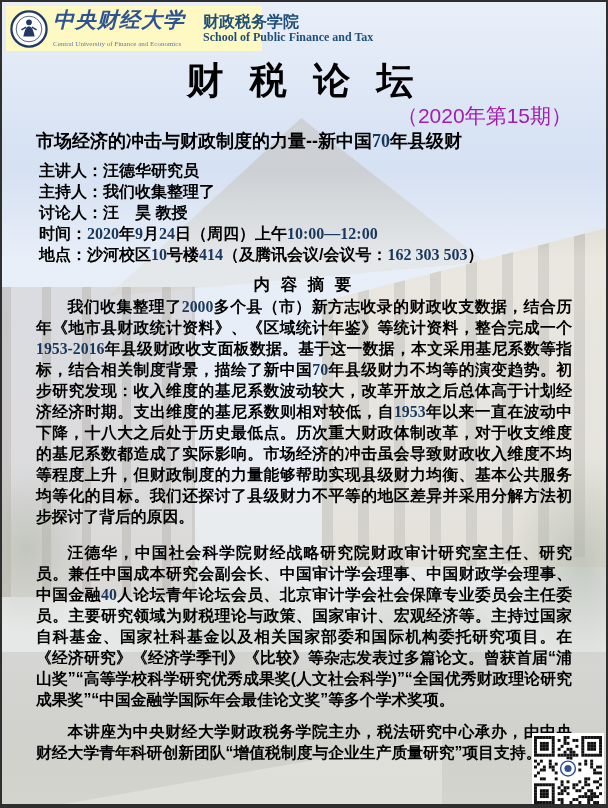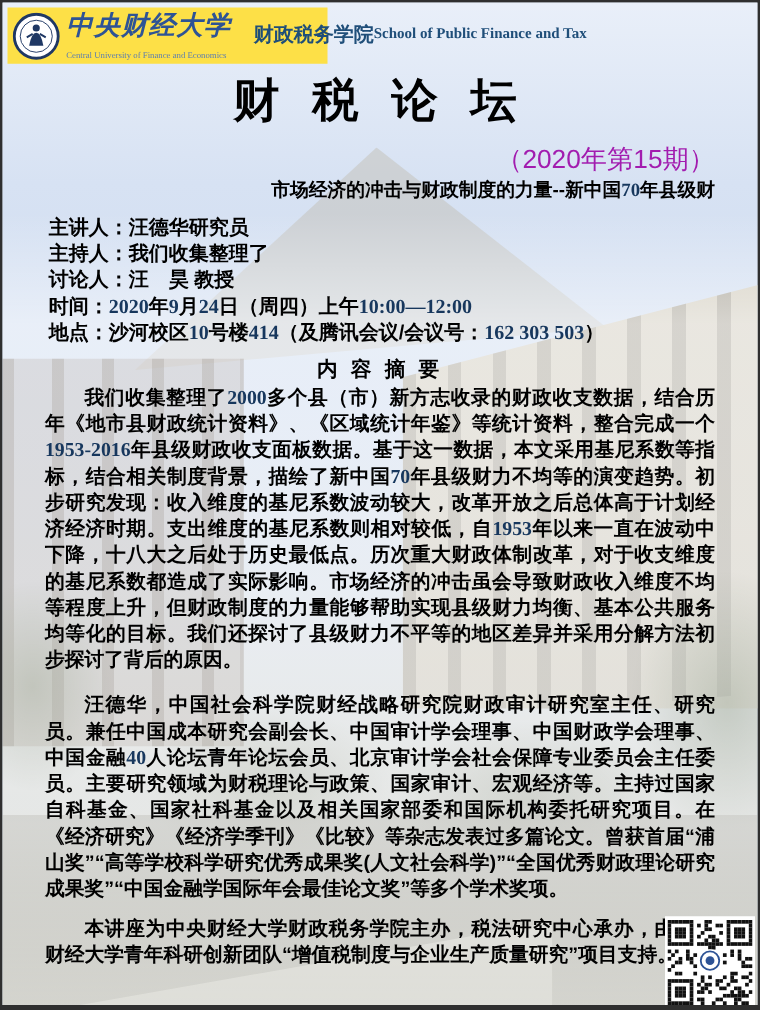--- a/index.html
+++ b/index.html
@@ -40,33 +40,33 @@
   .bg-ground{position:absolute;left:0;top:650px;width:100%;height:158px;
     background:linear-gradient(180deg,rgba(142,142,132,.55),rgba(188,188,180,.85) 60%,rgba(205,205,198,.9));}
   .bg-path{position:absolute;left:-40px;top:690px;width:480px;height:130px;
     background:rgba(226,226,220,.8);
     clip-path:polygon(0 100%,100% 35%,100% 100%);opacity:.7;}
   .bg-wash{position:absolute;inset:0;
     background:linear-gradient(180deg,rgba(255,255,255,0) 0%,rgba(255,255,255,0) 21%,rgba(255,255,255,.5) 32%,rgba(255,255,255,.5) 82%,rgba(255,255,255,.18) 100%);}
   
   .content{position:absolute;inset:0;padding:0 34px;box-sizing:border-box;}
   .logo-bar{position:absolute;left:4px;top:4px;height:45px;width:256px;
-    background:#fde047;display:flex;align-items:center;padding:0 8px 0 4px;box-sizing:border-box;gap:5px;}
+    background:#fef9c3;display:flex;align-items:center;padding:0 8px 0 4px;box-sizing:border-box;gap:5px;}
   .seal{flex:0 0 38px;height:38px;}
   .uni-names{display:flex;flex-direction:column;line-height:1;}
   .uni-cn{font-size:21px;font-weight:700;color:#2e5395;letter-spacing:1px;font-family:"Liberation Serif",serif;font-style:italic;white-space:nowrap;}
   .uni-en{font-size:7px;color:#5b7db1;margin-top:10px;white-space:nowrap;font-family:"Liberation Serif",serif;}
   .logo-divider{width:1px;height:32px;background:#1f4e79;margin:0 4px;}
-  .school-names{display:flex;line-height:1.1;}
+  .school-names{display:flex;flex-direction:column;line-height:1.1;}
   .school-cn{font-size:16px;font-weight:700;color:#1f4e79;white-space:nowrap;}
   .school-en{font-size:12px;font-weight:700;color:#1f4e79;white-space:nowrap;font-family:"Liberation Serif",serif;}
-  .title{margin:57px 0 12px 0;text-align:center;font-size:37px;font-weight:800;color:#000;
+  .title{margin:57px 0 0 0;text-align:center;font-size:37px;font-weight:800;color:#000;
     letter-spacing:8px;line-height:44px;}
   .issue{text-align:right;font-size:21px;font-weight:400;color:#a21caf;line-height:26px;}
-  .topic{text-align:right;font-size:15px;font-weight:800;color:#000;line-height:24px;}
+  .topic{text-align:left;font-size:18px;font-weight:800;color:#000;line-height:24px;}
   .info{margin-top:7px;font-size:16px;font-weight:700;color:#000;line-height:21px;padding-left:3px;}
   .section-heading{margin:9px 0 0 0;text-align:center;font-size:16.5px;font-weight:800;color:#000;
     letter-spacing:3px;line-height:20px;}
   .para{margin:2px 0 0 0;font-size:15.8px;font-weight:700;color:#000;line-height:21px;
     text-align:justify;text-indent:2em;}
   .para.bio{margin-top:15px;}
   .para.footer-note{margin-top:11px;}
   .num{font-family:"Liberation Serif",serif;color:#17375d;font-weight:700;}
   
   .qr{position:absolute;left:530px;top:731px;width:72px;height:74px;background:#fff;

